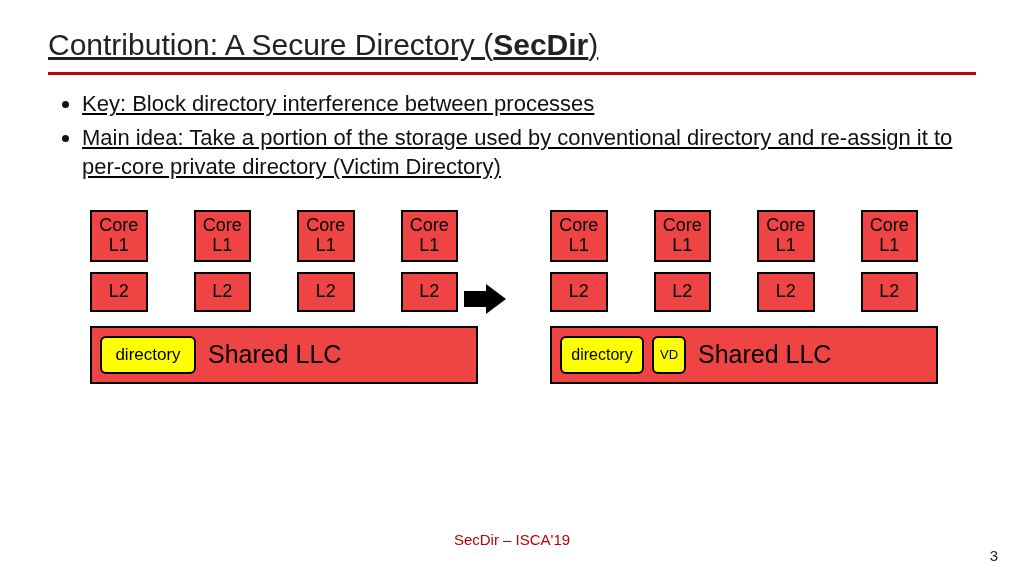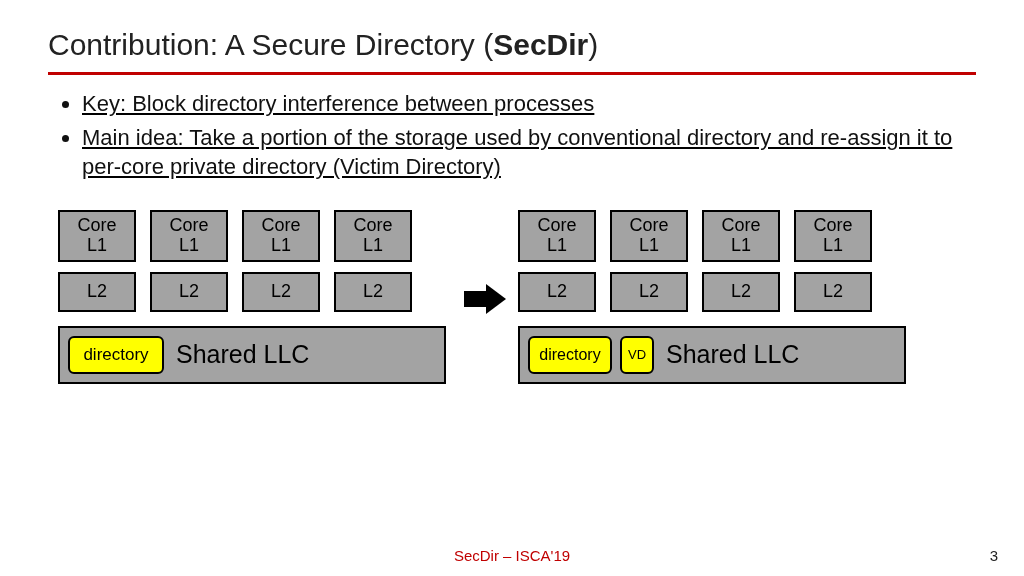--- a/index.html
+++ b/index.html
@@ -1,41 +1,41 @@
 <!DOCTYPE html>
 <html><head>
 <meta charset="utf-8">
 <style>
   * { box-sizing: border-box; margin: 0; padding: 0; }
   html, body { width: 1024px; height: 576px; font-family: Arial, Helvetica, sans-serif; background: #fff; color: #000; }
   .slide { position: relative; width: 1024px; height: 576px; padding: 28px 48px 0 48px; }
-  .title { font-size: 30px; font-weight: 400; color: #222; }
+  .title { font-size: 30px; font-weight: 400; color: #222; text-decoration: underline; }
   .title .bold { font-weight: 700; }
   .rule { height: 3px; background: #c00000; margin: 10px 0 14px 0; }
   ul.bullets { list-style: disc; padding-left: 34px; text-decoration: underline; }
   ul.bullets li { font-size: 22px; line-height: 1.35; margin-bottom: 4px; color: #111; }
   .diagram-area { position: relative; margin-top: 28px; height: 260px; }
   .cluster { position: absolute; width: 400px; }
   .cluster.left  { left: 10px;  top: 0; }
   .cluster.right { left: 470px; top: 0; }
   .row { display: flex; gap: 14px; }
   .row + .row { margin-top: 10px; }
-  .box { border: 2px solid #000; background: #a3a3a3; display: flex; align-items: center; justify-content: center; text-align: center; font-size: 18px; line-height: 1.1; }
+  .box { border: 2px solid #000; background: #ef4444; display: flex; align-items: center; justify-content: center; text-align: center; font-size: 18px; line-height: 1.1; margin-left: 32px; }
   .core { width: 78px; height: 52px; }
   .l2   { width: 78px; height: 40px; }
   .llc  { width: 388px; height: 58px; margin-top: 14px; display: flex; align-items: center; padding: 6px 8px; gap: 8px; justify-content: flex-start; }
   .dir  { background: #ffff00; border: 2px solid #000; font-weight: 400; font-size: 17px; display: flex; align-items: center; justify-content: center; height: 38px; padding: 0 6px; border-radius: 6px; }
   .dir.wide   { width: 96px; }
   .dir.narrow { width: 84px; font-size: 16px; }
   .vd { width: 34px; font-size: 13px; }
   .llc-label { font-size: 25px; margin-left: 4px; }
   .arrow { position: absolute; left: 416px; top: 74px; width: 44px; height: 30px; }
   .arrow .shaft { position: absolute; left: 0; top: 7px; width: 24px; height: 16px; background: #000; }
   .arrow .head  { position: absolute; left: 22px; top: 0; width: 0; height: 0; border-top: 15px solid transparent; border-bottom: 15px solid transparent; border-left: 20px solid #000; }
-  .footer { position: absolute; left: 0; bottom: 12px; width: 1024px; text-align: center; font-size: 15px; color: #c00000; }
+  .footer { position: absolute; left: 0; bottom: 28px; width: 1024px; text-align: center; font-size: 15px; color: #c00000; }
   .pagenum { position: absolute; right: 26px; bottom: 12px; font-size: 15px; color: #222; }
 </style>
 </head>
 <body>
 
 <div class="slide">
 
   <div class="title">
     <span>Contribution: A Secure Directory (</span><span class="bold">SecDir</span><span>)</span>
   </div>

